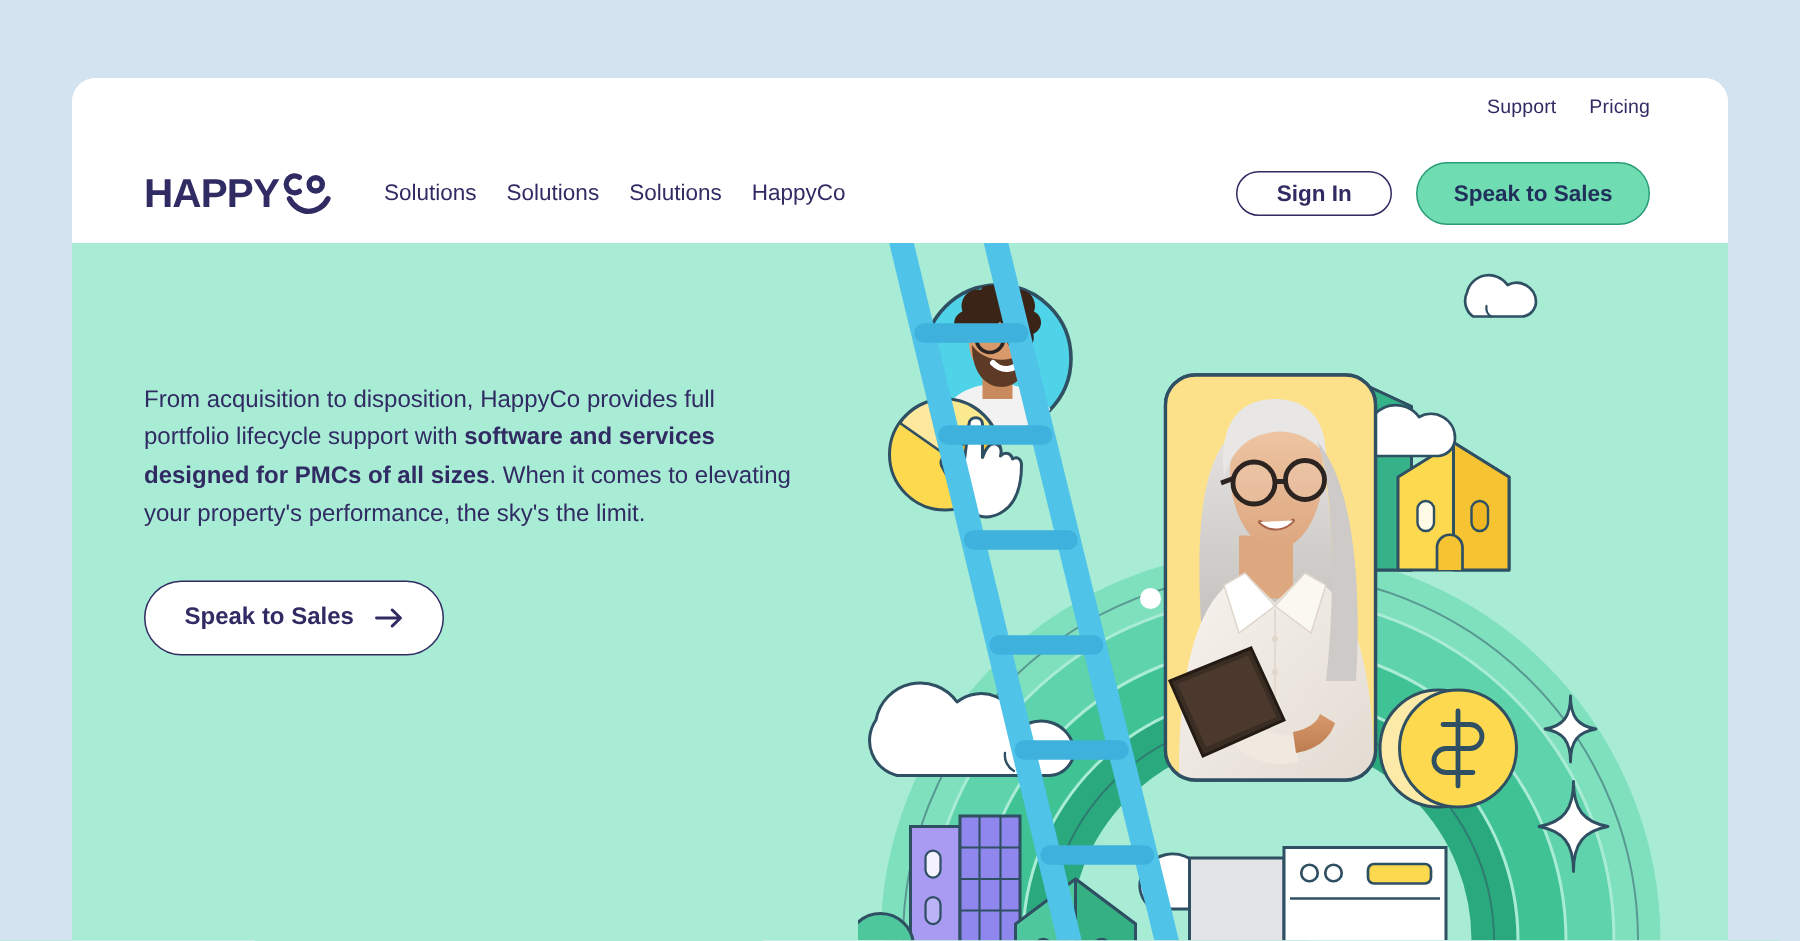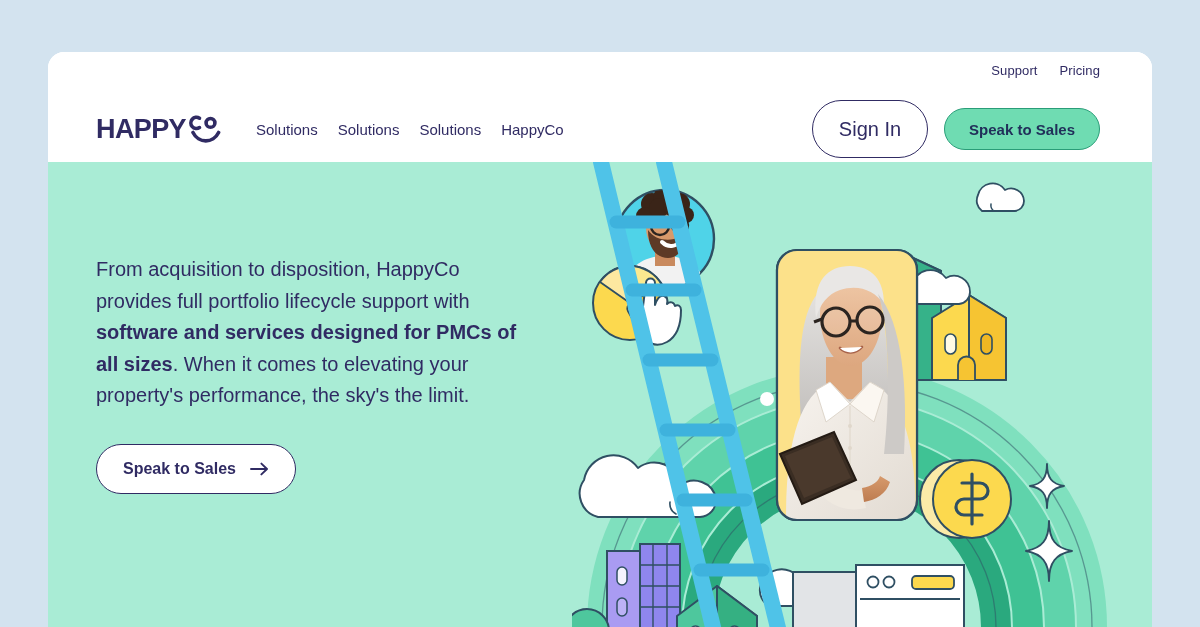--- a/index.html
+++ b/index.html
@@ -112,23 +112,23 @@
     font-family: inherit;
     cursor: pointer;
     white-space: nowrap;
   }
   .btn-outline {
     background: #ffffff;
     border: 1.6px solid #302b63;
     color: #302b63;
     border-radius: 999px;
     padding: 0 26px;
-    height: 58px;
-    font-size: 20px;
-    font-weight: normal;
+    height: 30px;
+    font-size: 15px;
+    font-weight: bold;
   }
   .btn-green {
     background: #6fdcb2;
     border: 1.6px solid #2a9d78;
     color: #21305a;
     border-radius: 999px;
     padding: 0 24px;
     height: 42px;
     font-size: 15px;
     font-weight: bold;
@@ -151,21 +151,21 @@
   .hero-title {
     font-size: 44px;
     font-weight: bold;
     line-height: 1.08;
     letter-spacing: -0.9px;
     color: #302b63;
     white-space: pre-line;
   }
   .hero-body {
     margin-top: 26px;
-    font-size: 20px;
+    font-size: 16px;
     line-height: 1.58;
     color: #302b63;
     max-width: 440px;
   }
   .hero-body b { font-weight: bold; }
 
   .hero-cta {
     margin-top: 32px;
     display: inline-flex;
     align-items: center;

